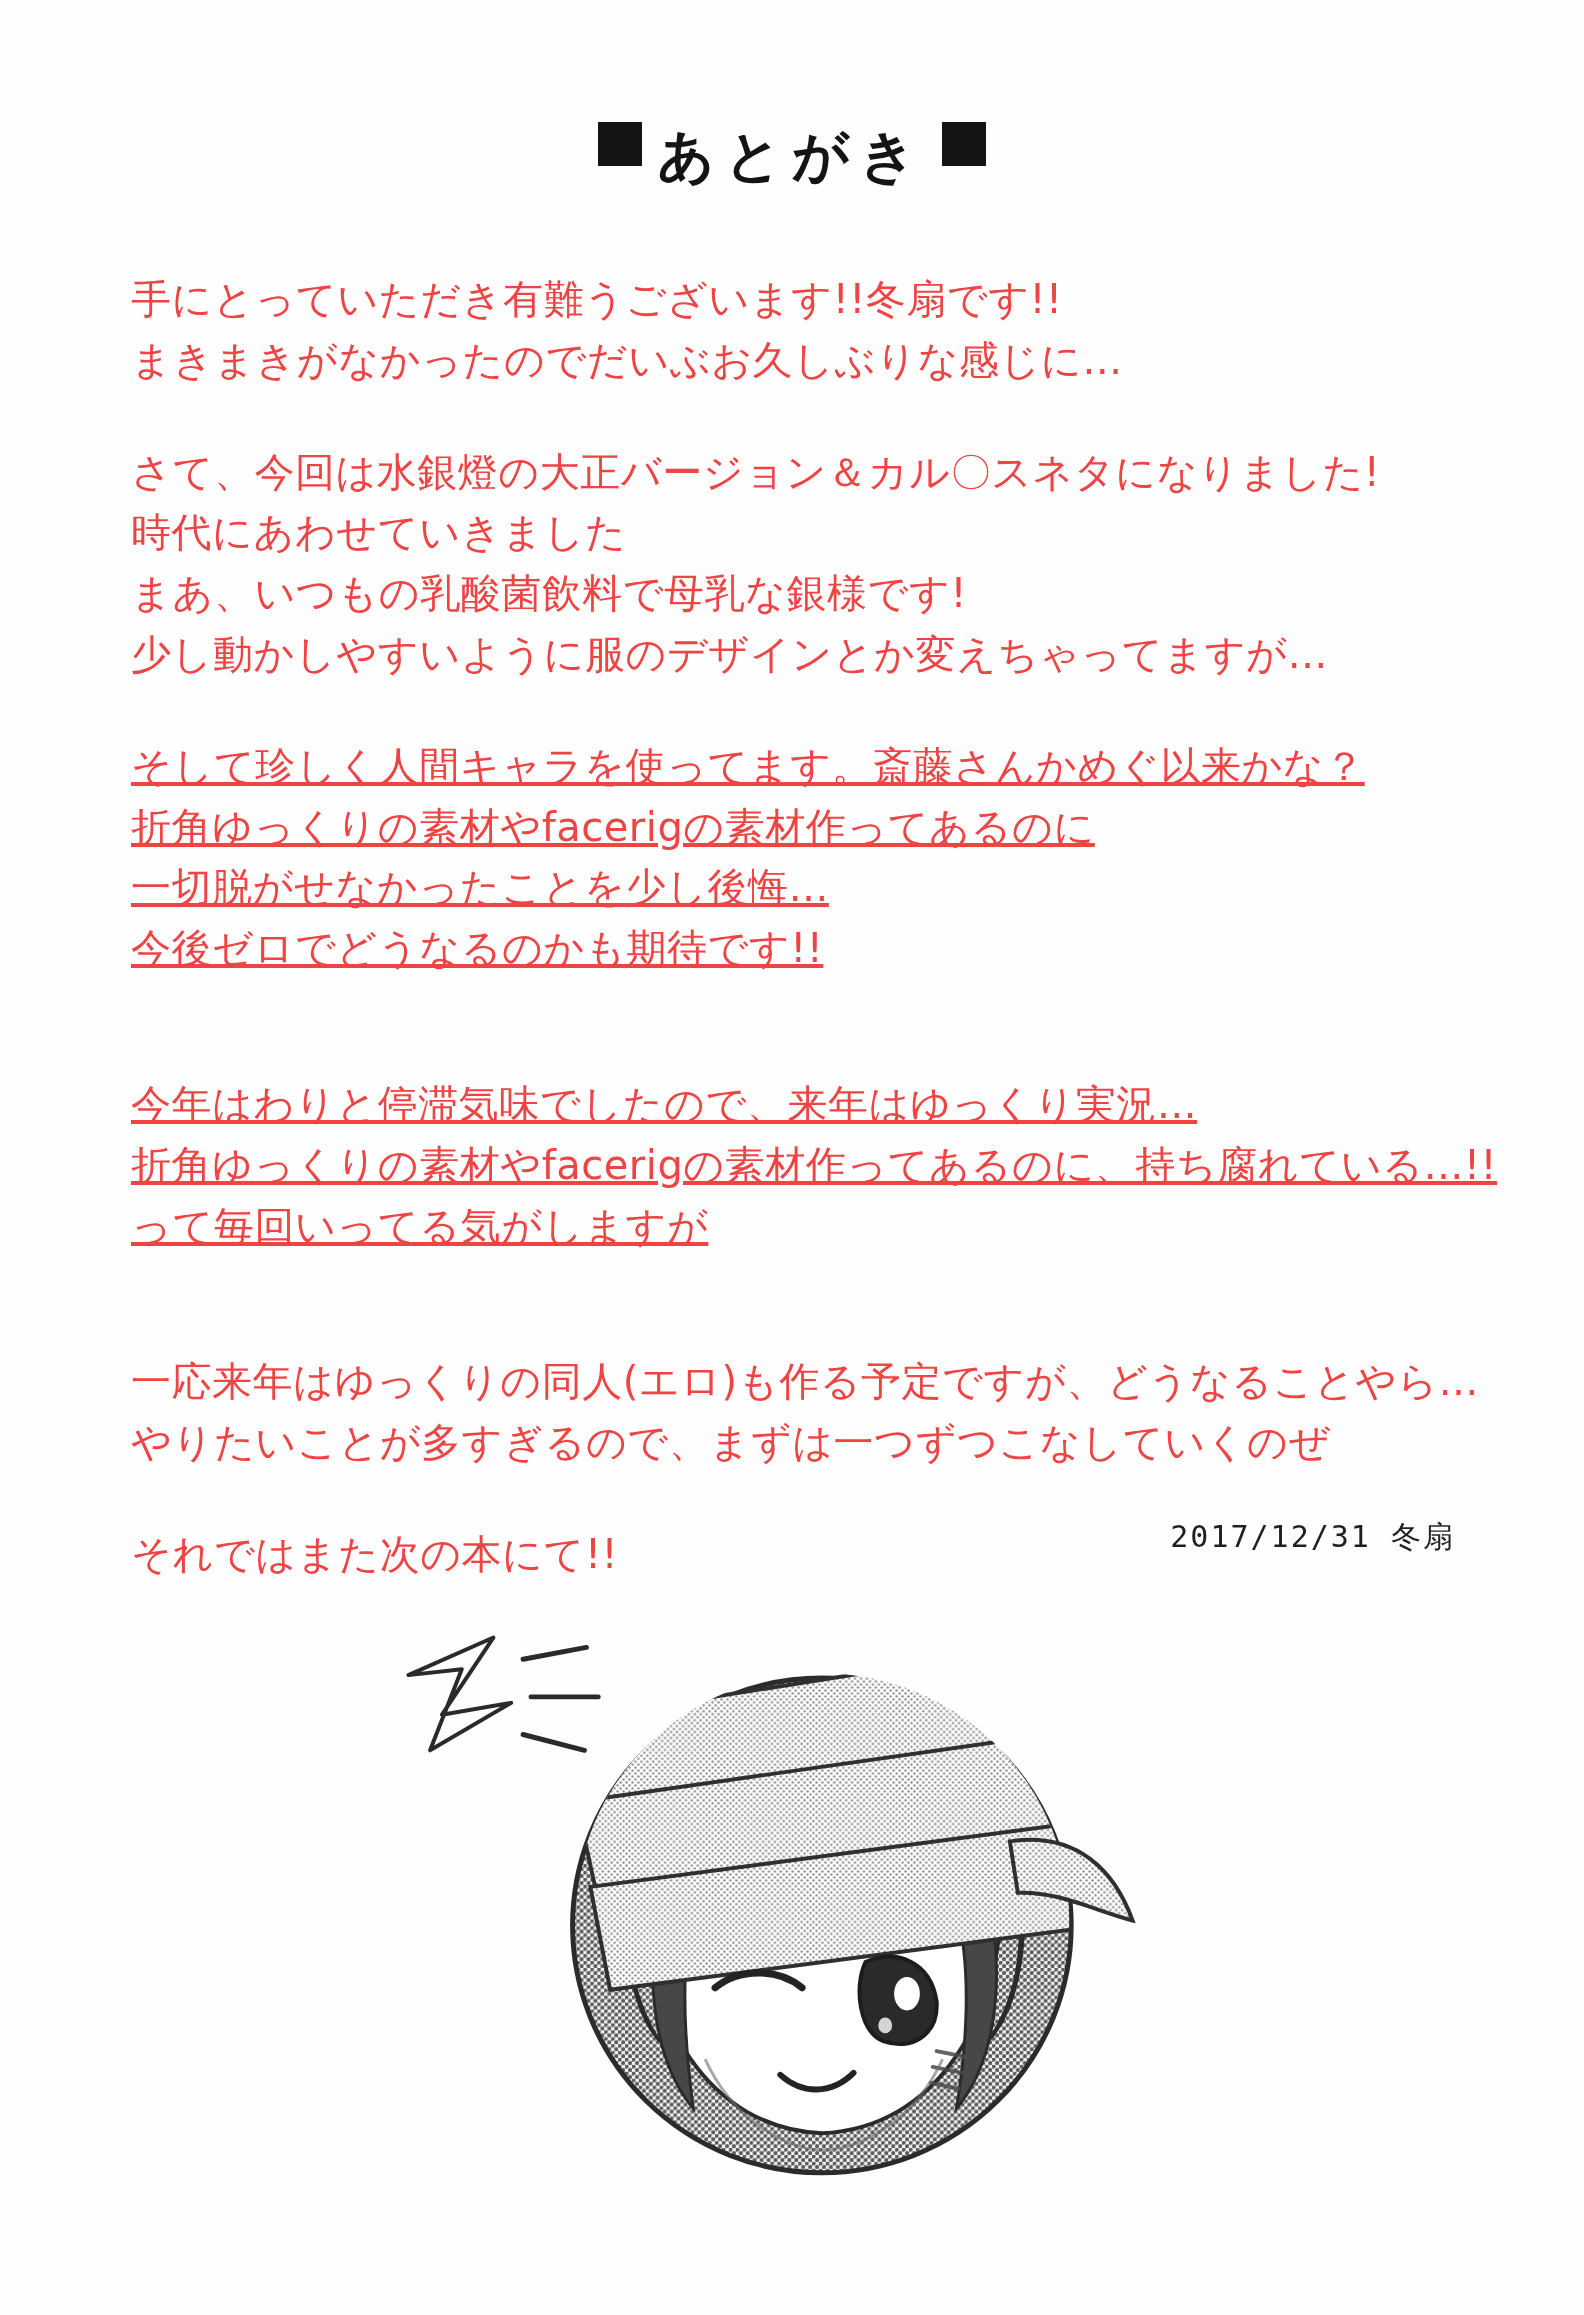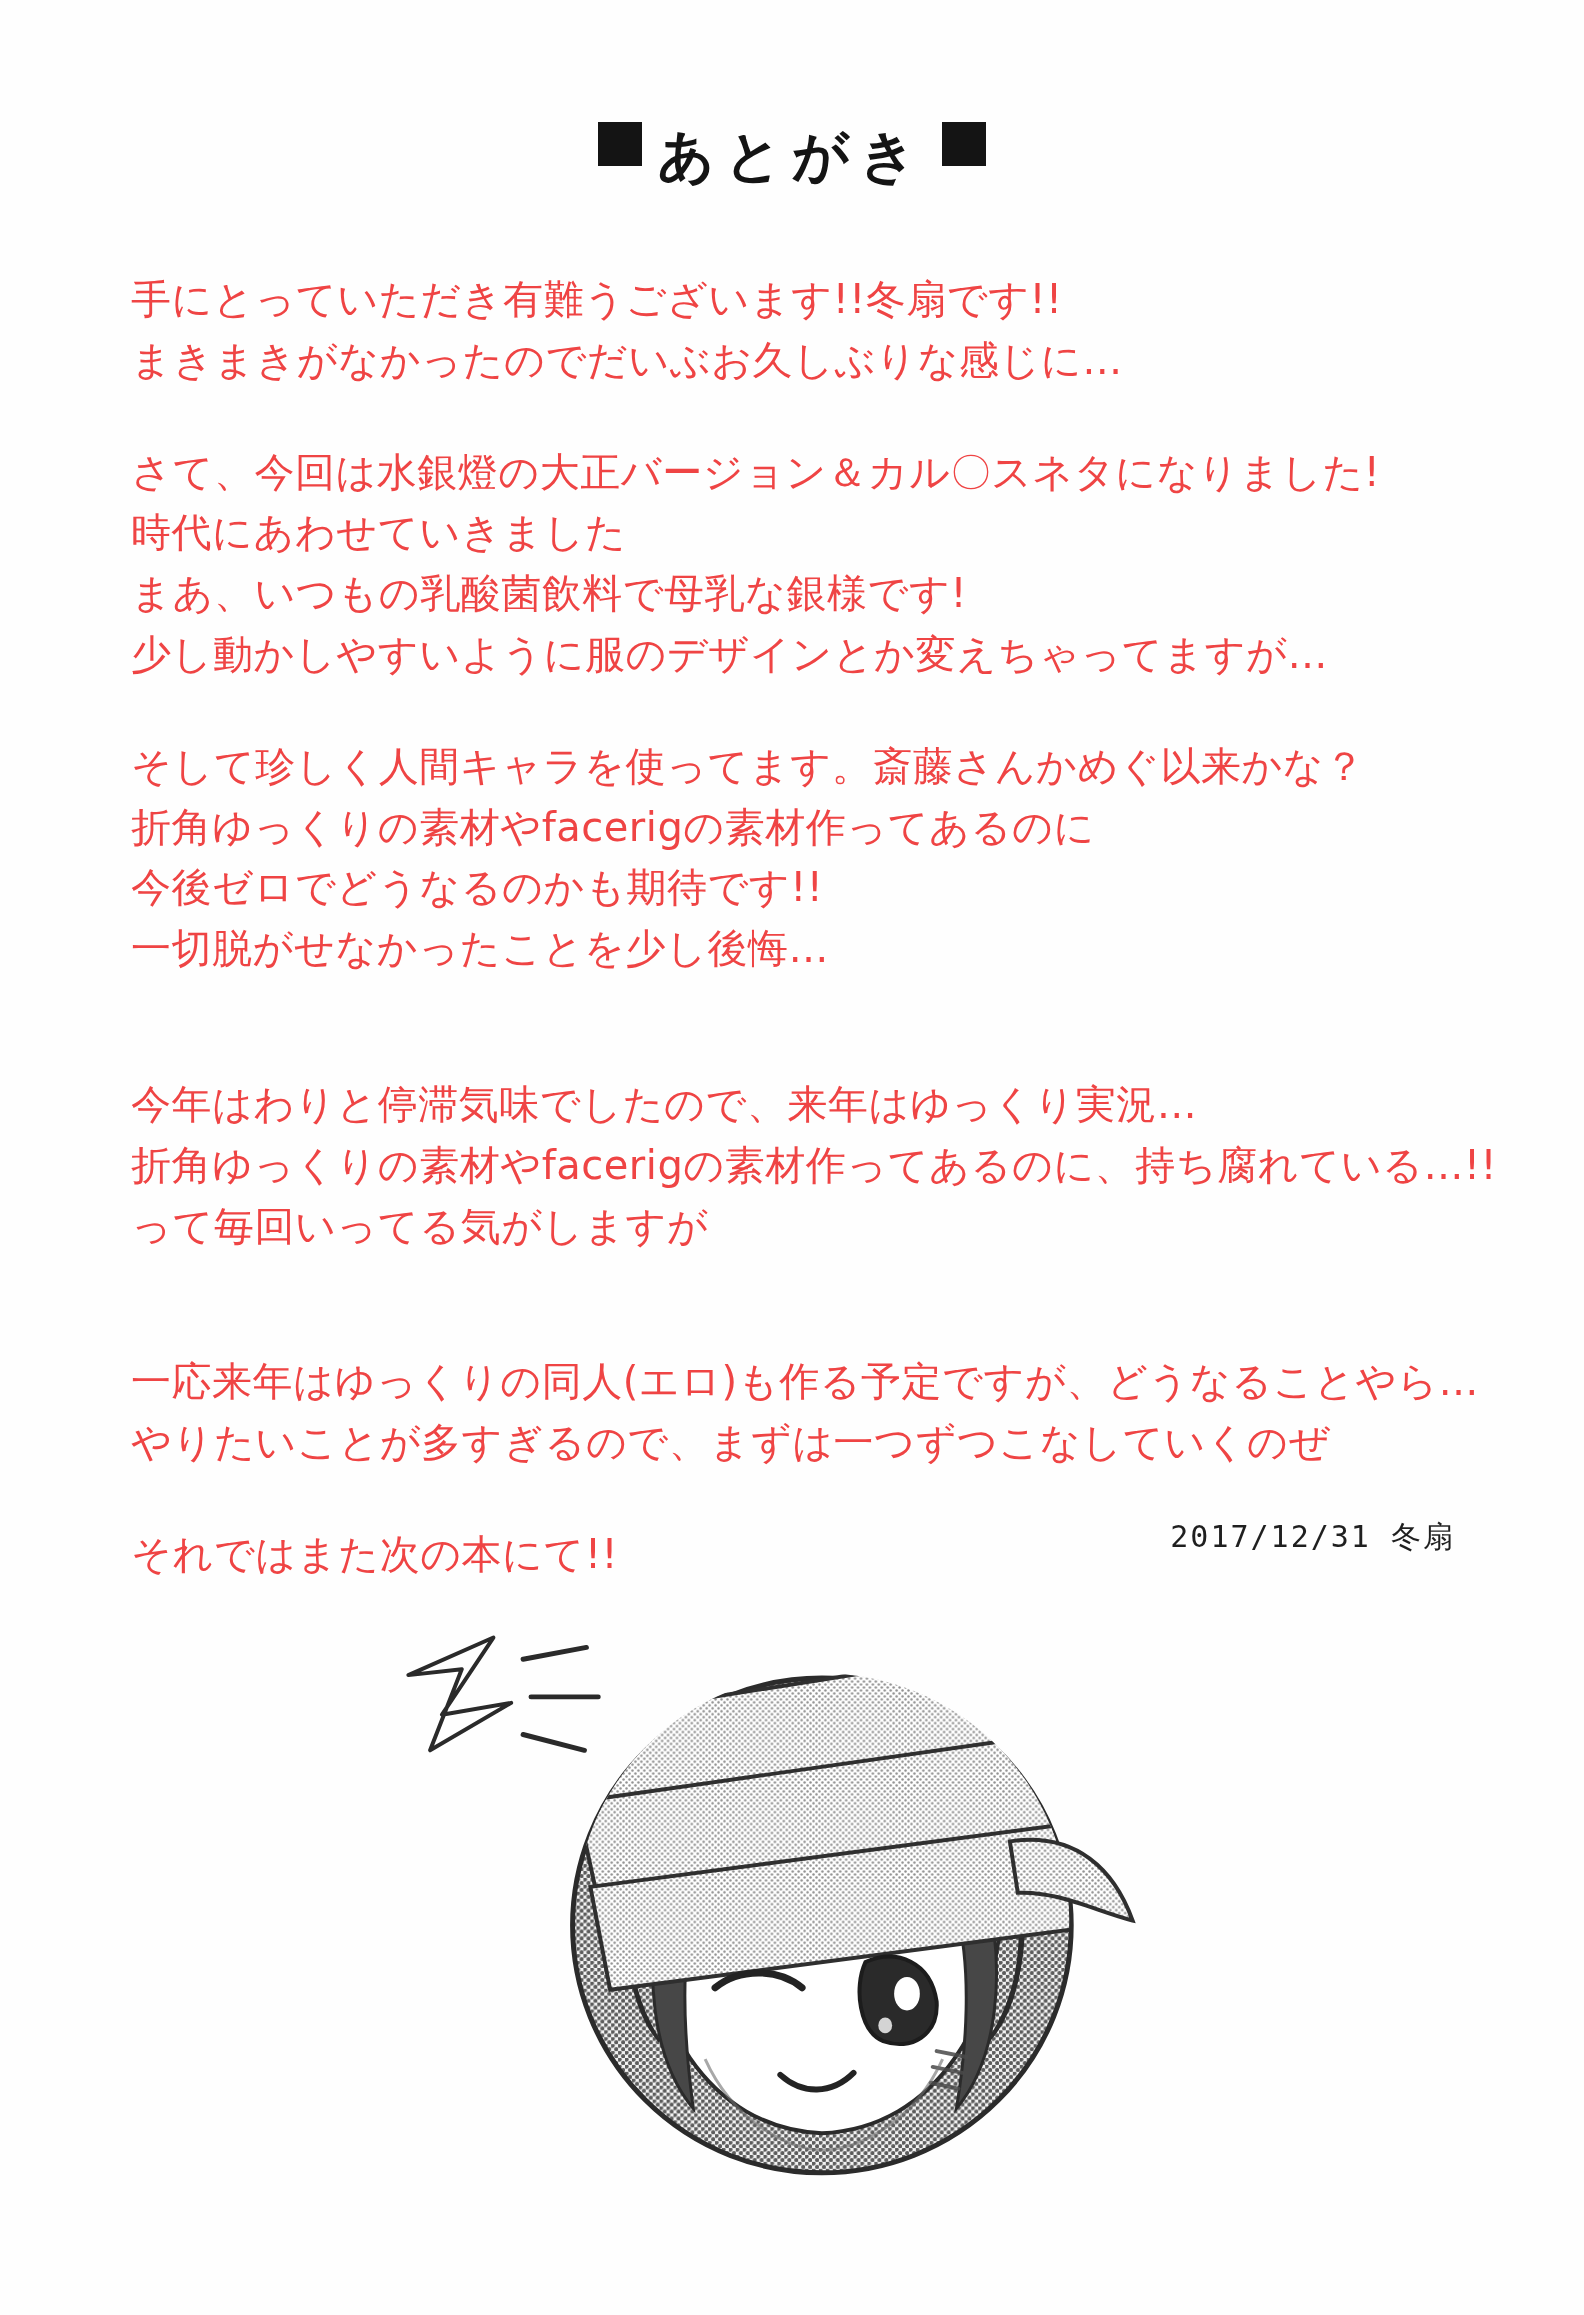--- a/index.html
+++ b/index.html
@@ -56,20 +56,21 @@
     font-size: 40px;
     line-height: 1.52;
     color: #ef4444;
     letter-spacing: 0.5px;
   }
   .para {
     margin: 0 0 51px 0;
   }
   .para.gap-big {
     margin-bottom: 95px;
+    text-decoration: underline;
   }
   .line {
     display: block;
     white-space: nowrap;
   }
 
   
   .signature {
     position: absolute;
     top: 1517px;
@@ -113,22 +114,22 @@
     <div class="para">
       <span class="line">さて、今回は水銀燈の大正バージョン＆カル〇スネタになりました!</span>
       <span class="line">時代にあわせていきました</span>
       <span class="line">まあ、いつもの乳酸菌飲料で母乳な銀様です!</span>
       <span class="line">少し動かしやすいように服のデザインとか変えちゃってますが…</span>
     </div>
 
     <div class="para gap-big">
       <span class="line">そして珍しく人間キャラを使ってます。斎藤さんかめぐ以来かな？</span>
       <span class="line">折角ゆっくりの素材やfacerigの素材作ってあるのに</span>
+      <span class="line">一切脱がせなかったことを少し後悔…</span>
       <span class="line">今後ゼロでどうなるのかも期待です!!</span>
-      <span class="line">一切脱がせなかったことを少し後悔…</span>
     </div>
 
     <div class="para gap-big">
       <span class="line">今年はわりと停滞気味でしたので、来年はゆっくり実況…</span>
       <span class="line">折角ゆっくりの素材やfacerigの素材作ってあるのに、持ち腐れている…!!</span>
       <span class="line">って毎回いってる気がしますが</span>
     </div>
 
     <div class="para">
       <span class="line">一応来年はゆっくりの同人(エロ)も作る予定ですが、どうなることやら…</span>

